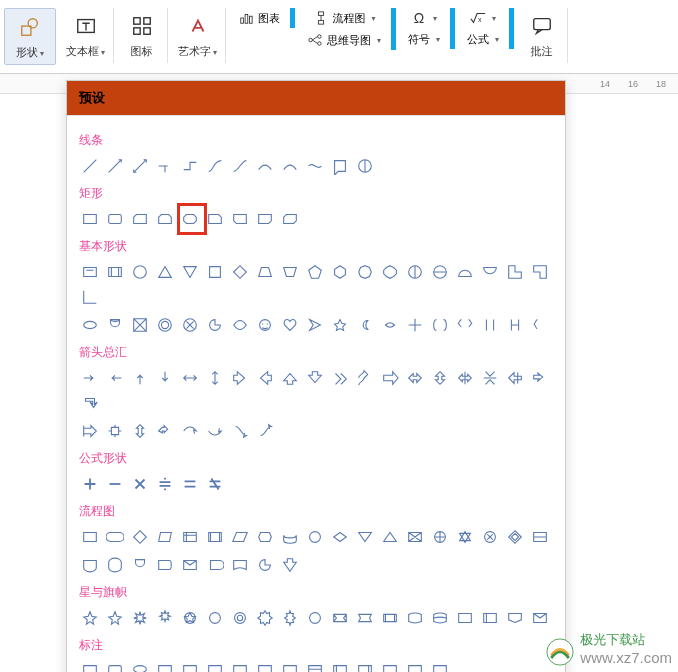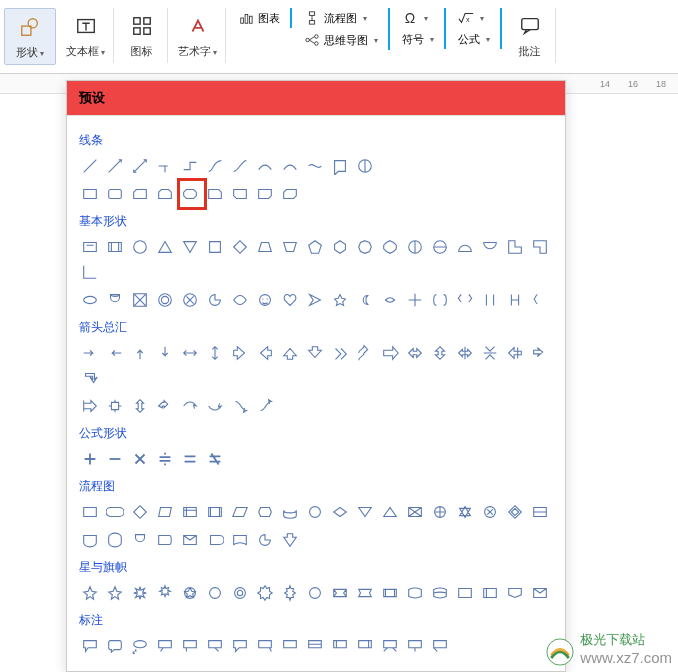--- a/index.html
+++ b/index.html
@@ -17,21 +17,21 @@
   display: flex;
   flex-direction: column;
   align-items: center;
   padding: 4px 8px;
   border-right: 1px solid #e0e0e0;
   cursor: pointer;
   min-width: 52px;
 }
 .ribbon-icon { width: 28px; height: 28px; display: flex; align-items: center; justify-content: center; }
 .ribbon-label { font-size: 11px; color: #333; margin-top: 4px; white-space: nowrap; }
-.ribbon-stack { display: flex; flex-direction: column; gap: 2px; padding: 0 6px; border-right: 2px solid #0ea5e9; }
+.ribbon-stack { display: flex; flex-direction: column; gap: 2px; padding: 0 6px; border-right: 5px solid #0ea5e9; align-items: center; }
 .ribbon-stack-item { display: flex; align-items: center; gap: 4px; font-size: 11px; padding: 2px 4px; cursor: pointer; }
 .stack-icon { width: 16px; height: 16px; display: inline-flex; align-items: center; justify-content: center; }
 .dropdown-arrow { font-size: 8px; color: #666; margin-left: 2px; }
 
 .active-group { background: #e8eef8; border: 1px solid #b8c8e0; border-radius: 2px; }
 
 .ruler {
   height: 20px;
   background: #fafafa;
   display: flex;
@@ -50,25 +50,25 @@
   width: 500px;
   background: #fff;
   border: 1px solid #ccc;
   box-shadow: 0 4px 12px rgba(0,0,0,0.15);
   padding: 0;
 }
 .panel-header {
   padding: 8px 12px;
   font-size: 13px;
   font-weight: bold;
-  background: #ef4444;
+  background: #c2410c;
   border-bottom: 1px solid #e0e0e0;
 }
 .panel-body { padding: 8px 12px; max-height: 560px; overflow-y: auto; }
-.category-label { font-size: 12px; color: #1d4ed8; margin: 8px 0 6px; }
+.category-label { font-size: 12px; color: #ec4899; margin: 8px 0 6px; }
 .shape-row { display: flex; flex-wrap: wrap; gap: 3px; margin-bottom: 6px; }
 .shape-cell {
   width: 22px; height: 22px;
   display: flex; align-items: center; justify-content: center;
   cursor: pointer;
 }
 .shape-cell svg { stroke: #5a7ab0; fill: none; stroke-width: 1.2; }
 .highlight-box {
   border: 3px solid #e03020;
   position: absolute;
@@ -276,20 +276,21 @@
             <path d="M4 4h12v12h-8l-4 4z"></path>
           </svg>
         </div>
         <div class="shape-cell">
           <svg width="18" height="18" viewBox="0 0 20 20">
             <path d="M3 10a7 7 0 1014 0 7 7 0 10-14 0 M10 3v14"></path>
           </svg>
         </div>
       </div>
 
+    <div class="category-label">矩形</div>
     <div class="shape-row" id="row-rect" style="position:relative">
       <div class="highlight-box" style="left:98px;top:-5px;width:30px;height:32px;"></div>
     <div class="shape-cell">
           <svg width="18" height="18" viewBox="0 0 20 20">
             <path d="M3 5h14v10h-14z"></path>
           </svg>
         </div>
         <div class="shape-cell">
           <svg width="18" height="18" viewBox="0 0 20 20">
             <path d="M5 5h10a2 2 0 012 2v6a2 2 0 01-2 2h-10a2 2 0 01-2-2v-6a2 2 0 012-2z"></path>

